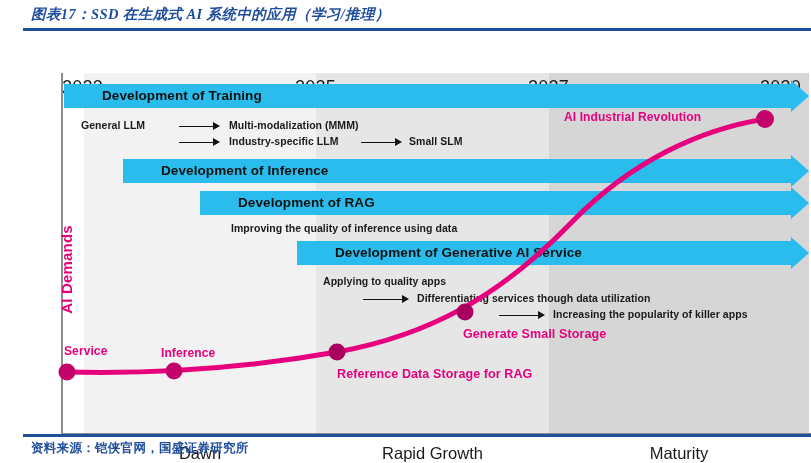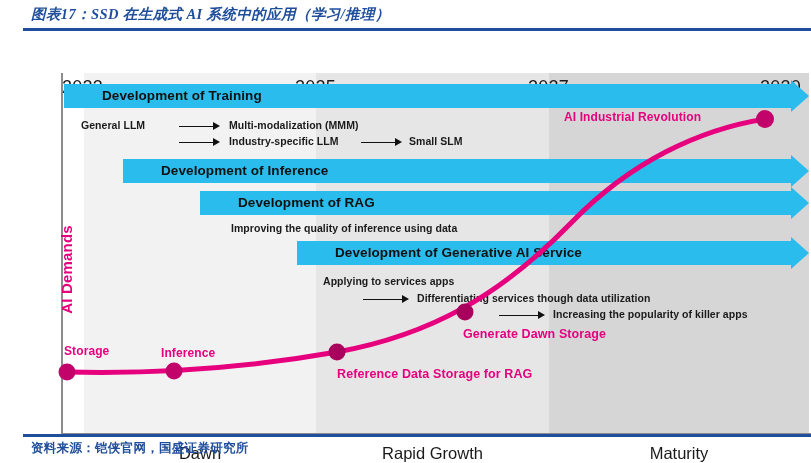--- a/index.html
+++ b/index.html
@@ -186,21 +186,21 @@
     </div>
 
     <div class="note" style="left:200px;top:189px;">Improving the quality of inference using data</div>
 
     <div class="bar" style="left:266px;top:208px;width:494px;">
       <div class="bar-body" style="width:494px;"></div>
       <div class="bar-head" style="left:494px;"></div>
       <div class="bar-label" style="left:38px;">Development of Generative AI Service</div>
     </div>
 
-    <div class="note" style="left:292px;top:242px;">Applying to services apps</div>
+    <div class="note" style="left:292px;top:242px;">Applying to quality apps</div>
     <div class="note-arrow" style="left:332px;top:261px;width:48px;">
       <div class="shaft" style="width:40px;"></div>
         <div class="head" style="left:39px;"></div>
     </div>
     <div class="note" style="left:386px;top:259px;">Differentiating services though data utilization</div>
 
     <div class="note-arrow" style="left:468px;top:277px;width:48px;">
       <div class="shaft" style="width:40px;"></div>
         <div class="head" style="left:39px;"></div>
     </div>
@@ -210,24 +210,24 @@
       <path d="M 36 339 C 120 341, 210 336, 306 319
                C 400 302, 470 262, 540 190
                C 600 128, 670 96, 734 86" fill="none" stroke="#E6007E" stroke-width="5" stroke-linecap="round"></path>
       <circle cx="36" cy="339" r="8.5" fill="#C2046A"></circle>
       <circle cx="143" cy="338" r="8.5" fill="#C2046A"></circle>
       <circle cx="306" cy="319" r="8.5" fill="#A8005C"></circle>
       <circle cx="434" cy="279" r="8.5" fill="#A8005C"></circle>
       <circle cx="734" cy="86" r="9" fill="#C2046A"></circle>
     </svg>
 
-    <div class="mag-label" style="left:33px;top:311px;">Storage</div>
+    <div class="mag-label" style="left:33px;top:311px;">Service</div>
     <div class="mag-label" style="left:130px;top:313px;">Inference</div>
     <div class="mag-label sm" style="left:294px;top:334px;padding-left:12px;">Reference Data Storage for RAG</div>
-    <div class="mag-label sm" style="left:432px;top:294px;">Generate Dawn Storage</div>
+    <div class="mag-label sm" style="left:432px;top:294px;">Generate Small Storage</div>
     <div class="mag-label" style="left:533px;top:77px;">AI Industrial Revolution</div>
 
     <div class="phase ph1">Dawn</div>
     <div class="phase ph2">Rapid Growth</div>
     <div class="phase ph3">Maturity</div>
 
   </div>
 
   <div class="rule-bot"></div>
   <div class="source">资料来源：铠侠官网，国盛证券研究所</div>

